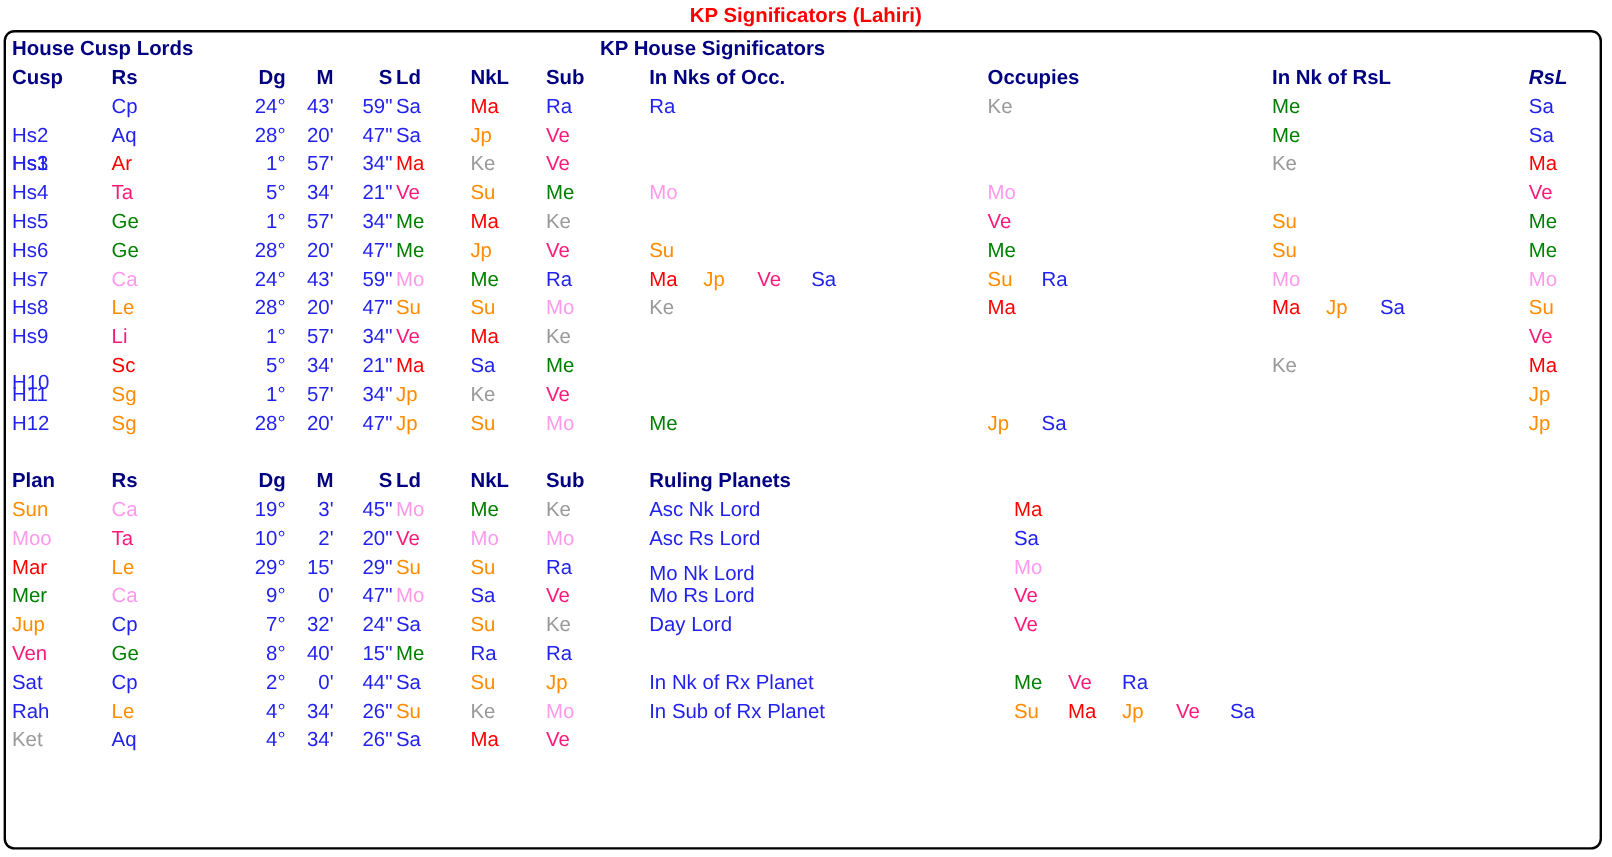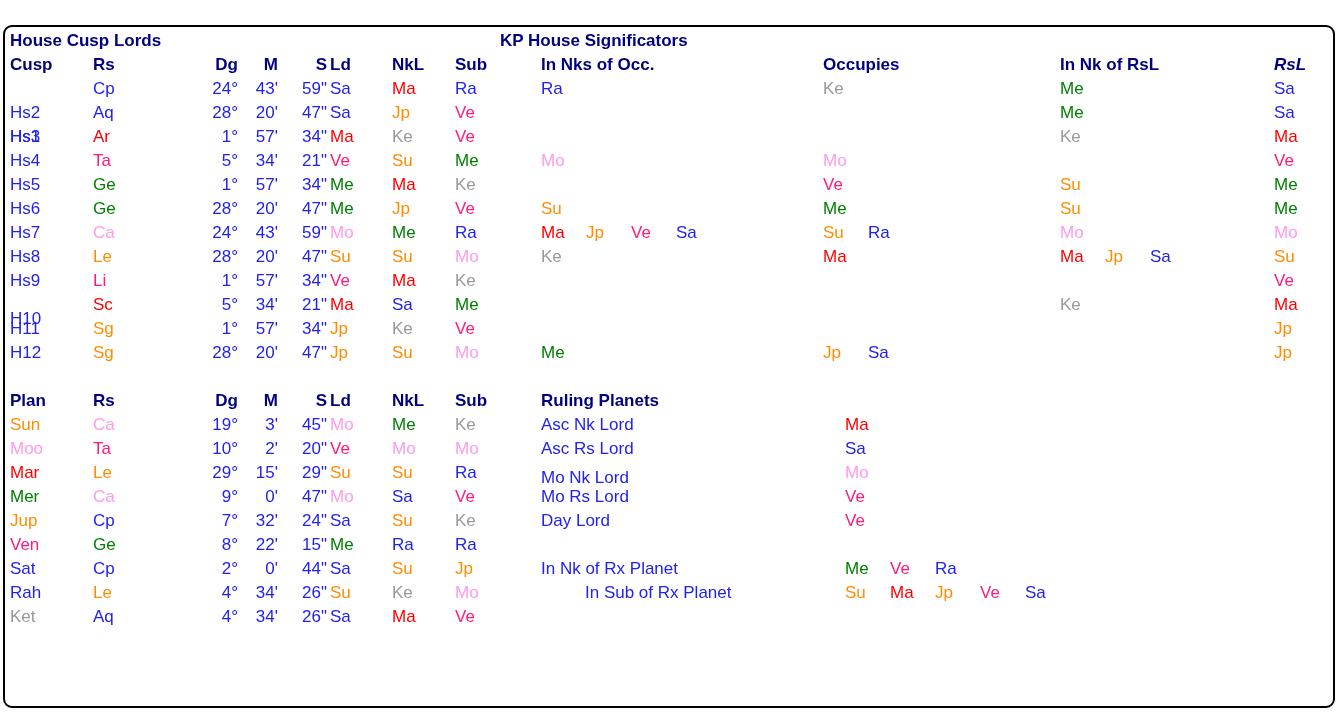--- a/index.html
+++ b/index.html
@@ -58,20 +58,21 @@
   .c-ke{color:#999999;}
   .c-num{color:#2222EE;}
 
   .grp span{display:inline-block;}
 </style>
 </head>
 <body>
 
 <div id="page">
 
+  <div id="chart-title">KP Significators (Lahiri)</div>
 
   <div id="frame"></div>
 
   <div id="layer">
       <div class="sec-title" style="left: 10px; top: 31px;">House Cusp Lords</div>
       <div class="sec-title" style="left: 500px; top: 31px;">KP House Significators</div>
       <div class="col-head" style="left: 10px; top: 55px;">Cusp</div>
       <div class="col-head" style="left: 93px; top: 55px;">Rs</div>
       <div class="col-head" style="left: auto; top: 55px; right: 1105px; text-align: right;">Dg</div>
       <div class="col-head" style="left: auto; top: 55px; right: 1065px; text-align: right;">M</div>
@@ -271,21 +272,21 @@
       <div class="cell c-sa" style="left: 93px; top: 511px;">Cp</div>
       <div class="cell c-num" style="left: auto; top: 511px; right: 1105px; text-align: right;">7°</div>
       <div class="cell c-num" style="left: auto; top: 511px; right: 1065px; text-align: right;">32'</div>
       <div class="cell c-num" style="left: auto; top: 511px; right: 1016px; text-align: right;">24"</div>
       <div class="cell c-sa" style="left: 330px; top: 511px;">Sa</div>
       <div class="cell c-su" style="left: 392px; top: 511px;">Su</div>
       <div class="cell c-ke" style="left: 455px; top: 511px;">Ke</div>
       <div class="cell c-ve" style="left: 10px; top: 535px;">Ven</div>
       <div class="cell c-me" style="left: 93px; top: 535px;">Ge</div>
       <div class="cell c-num" style="left: auto; top: 535px; right: 1105px; text-align: right;">8°</div>
-      <div class="cell c-num" style="left: auto; top: 535px; right: 1065px; text-align: right;">22'</div>
+      <div class="cell c-num" style="left: auto; top: 535px; right: 1065px; text-align: right;">40'</div>
       <div class="cell c-num" style="left: auto; top: 535px; right: 1016px; text-align: right;">15"</div>
       <div class="cell c-me" style="left: 330px; top: 535px;">Me</div>
       <div class="cell c-ra" style="left: 392px; top: 535px;">Ra</div>
       <div class="cell c-ra" style="left: 455px; top: 535px;">Ra</div>
       <div class="cell c-sa" style="left: 10px; top: 559px;">Sat</div>
       <div class="cell c-sa" style="left: 93px; top: 559px;">Cp</div>
       <div class="cell c-num" style="left: auto; top: 559px; right: 1105px; text-align: right;">2°</div>
       <div class="cell c-num" style="left: auto; top: 559px; right: 1065px; text-align: right;">0'</div>
       <div class="cell c-num" style="left: auto; top: 559px; right: 1016px; text-align: right;">44"</div>
       <div class="cell c-sa" style="left: 330px; top: 559px;">Sa</div>
@@ -313,17 +314,17 @@
       <div class="rp-label" style="left: 541px; top: 439px;">Asc Rs Lord</div>
       <div class="cell grp" style="left: 845px; top: 439px;"><span class="c-sa" style="width: 45px;">Sa</span></div>
       <div class="rp-label" style="left: 541px; top: 468px;">Mo Nk Lord</div>
       <div class="cell grp" style="left: 845px; top: 463px;"><span class="c-mo" style="width: 45px;">Mo</span></div>
       <div class="rp-label" style="left: 541px; top: 487px;">Mo Rs Lord</div>
       <div class="cell grp" style="left: 845px; top: 487px;"><span class="c-ve" style="width: 45px;">Ve</span></div>
       <div class="rp-label" style="left: 541px; top: 511px;">Day Lord</div>
       <div class="cell grp" style="left: 845px; top: 511px;"><span class="c-ve" style="width: 45px;">Ve</span></div>
       <div class="rp-label" style="left: 541px; top: 559px;">In Nk of Rx Planet</div>
       <div class="cell grp" style="left: 845px; top: 559px;"><span class="c-me" style="width: 45px;">Me</span><span class="c-ve" style="width: 45px;">Ve</span><span class="c-ra" style="width: 45px;">Ra</span></div>
-      <div class="rp-label" style="left: 541px; top: 583px; margin-left: 44px;">In Sub of Rx Planet</div>
+      <div class="rp-label" style="left: 541px; top: 583px;">In Sub of Rx Planet</div>
       <div class="cell grp" style="left: 845px; top: 583px;"><span class="c-su" style="width: 45px;">Su</span><span class="c-ma" style="width: 45px;">Ma</span><span class="c-jp" style="width: 45px;">Jp</span><span class="c-ve" style="width: 45px;">Ve</span><span class="c-sa" style="width: 45px;">Sa</span></div>
     </div>
 
 </div>
 
 </body></html>

